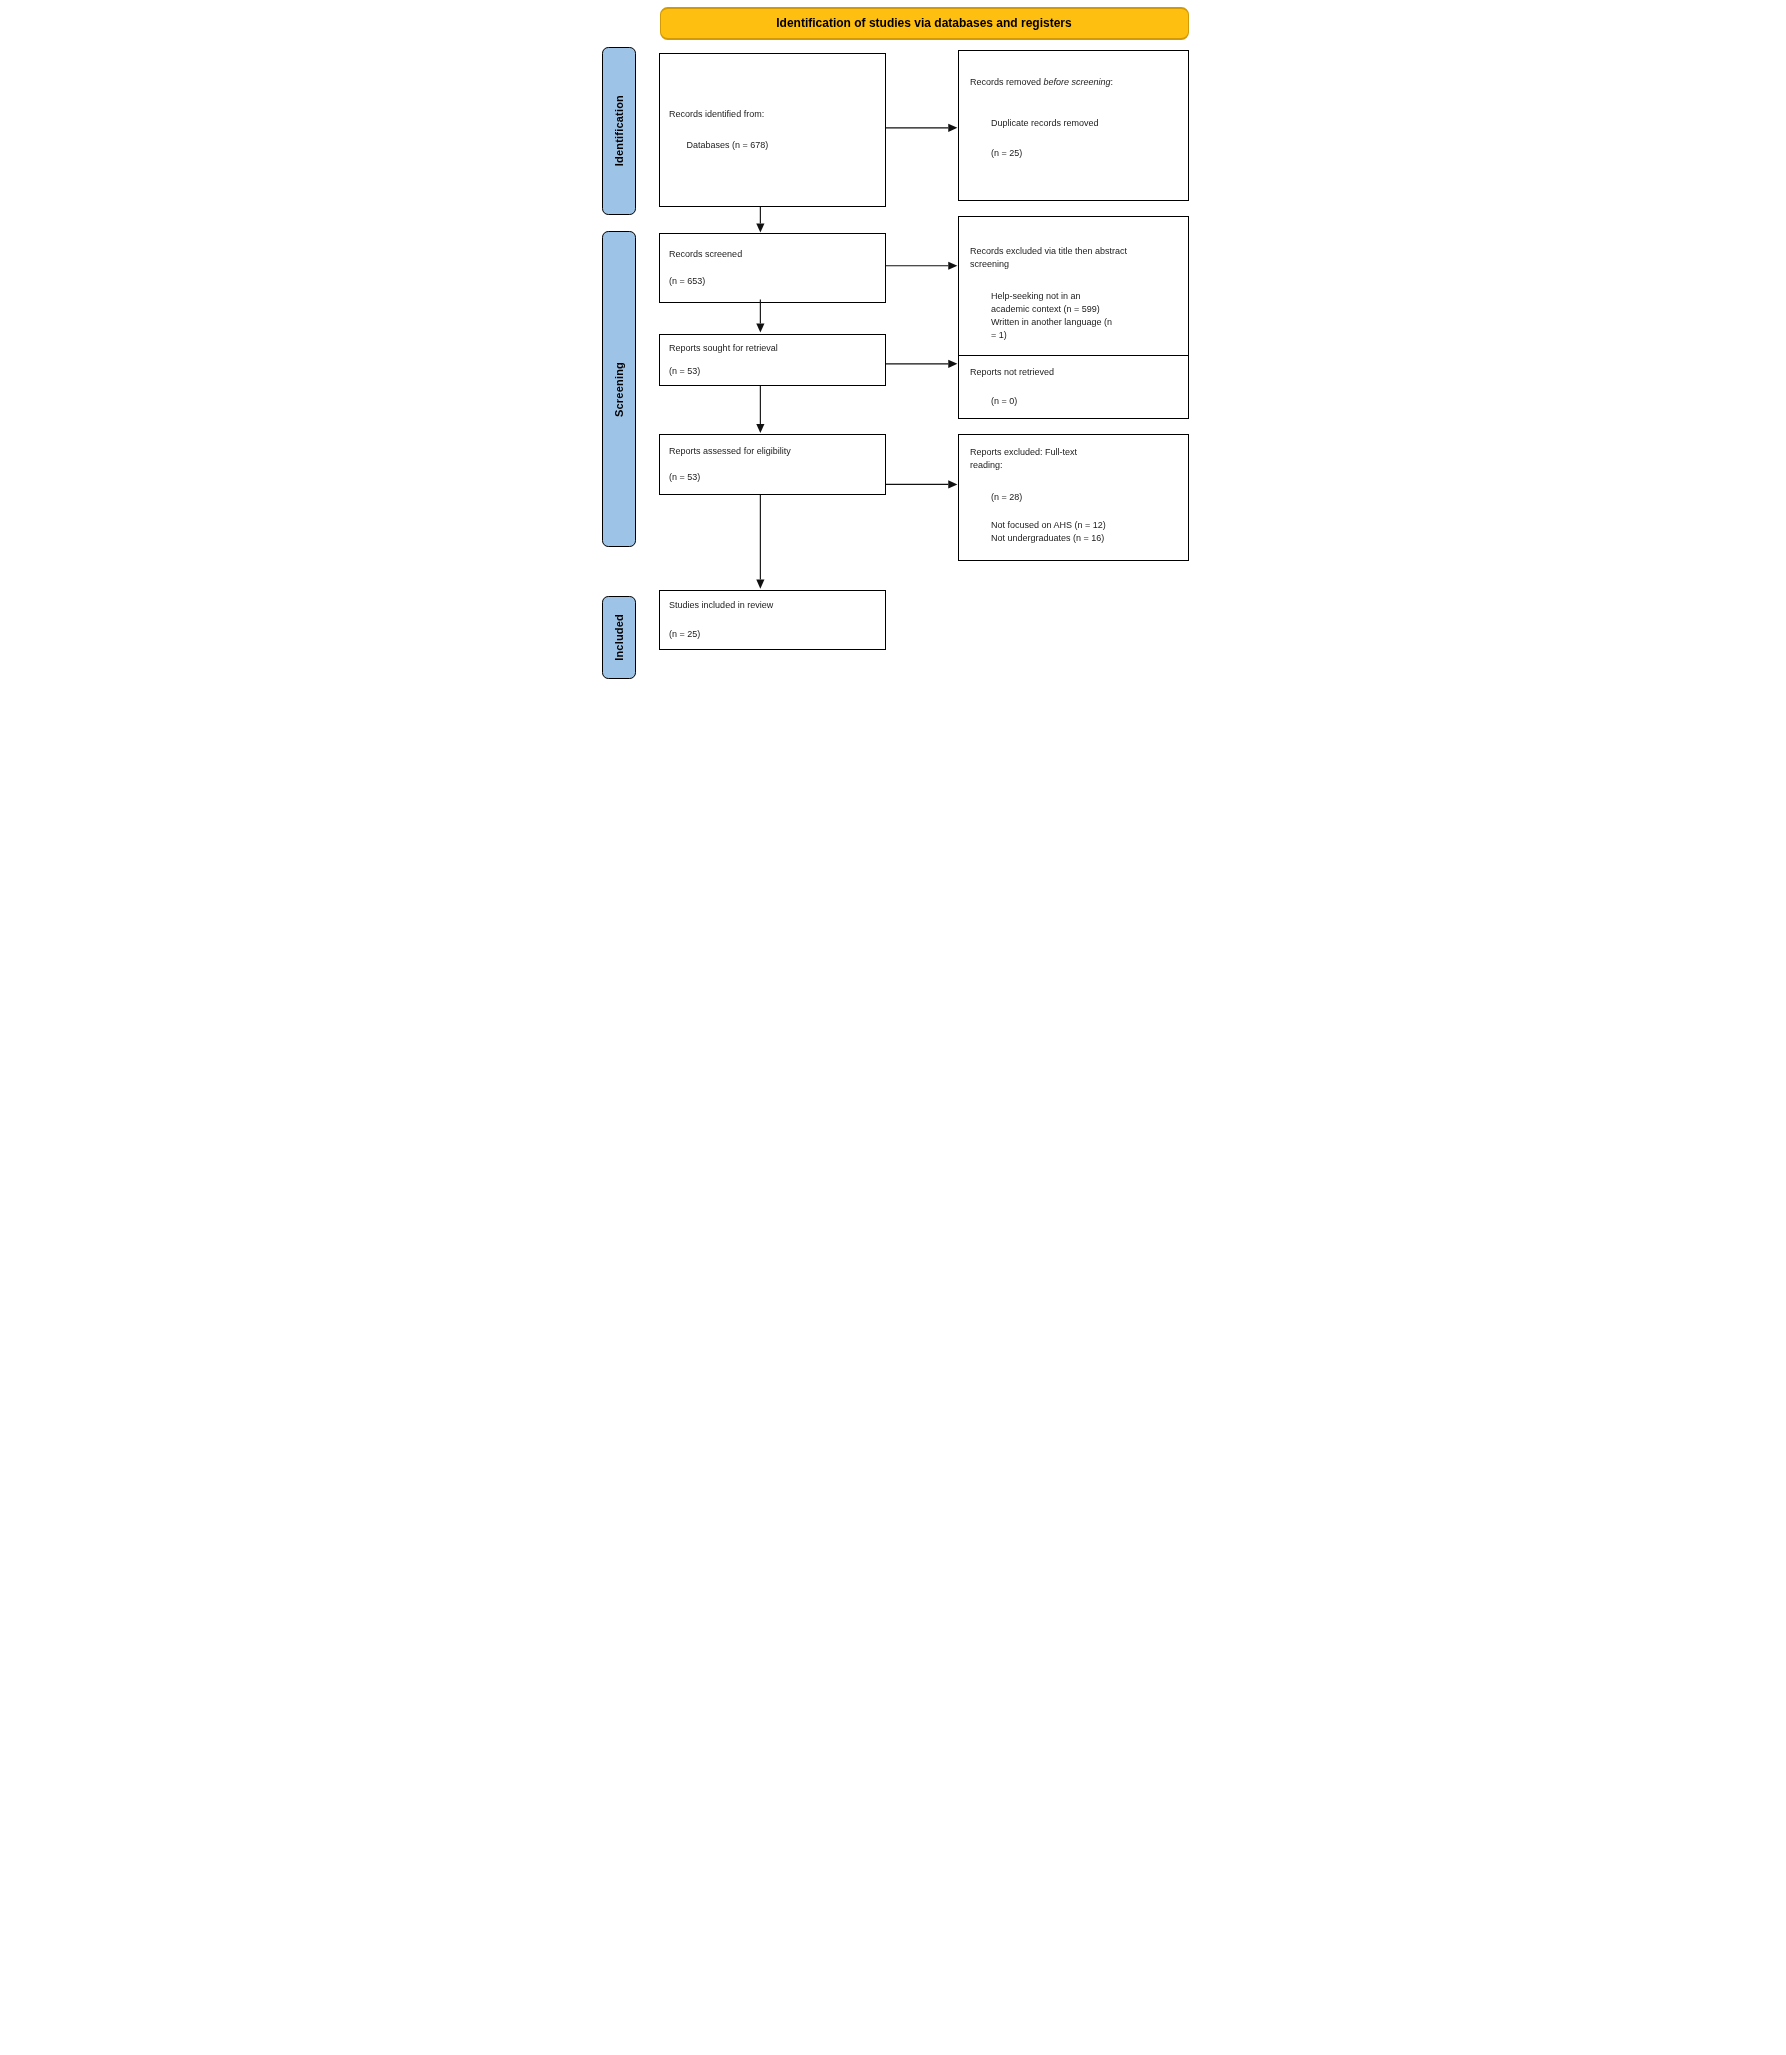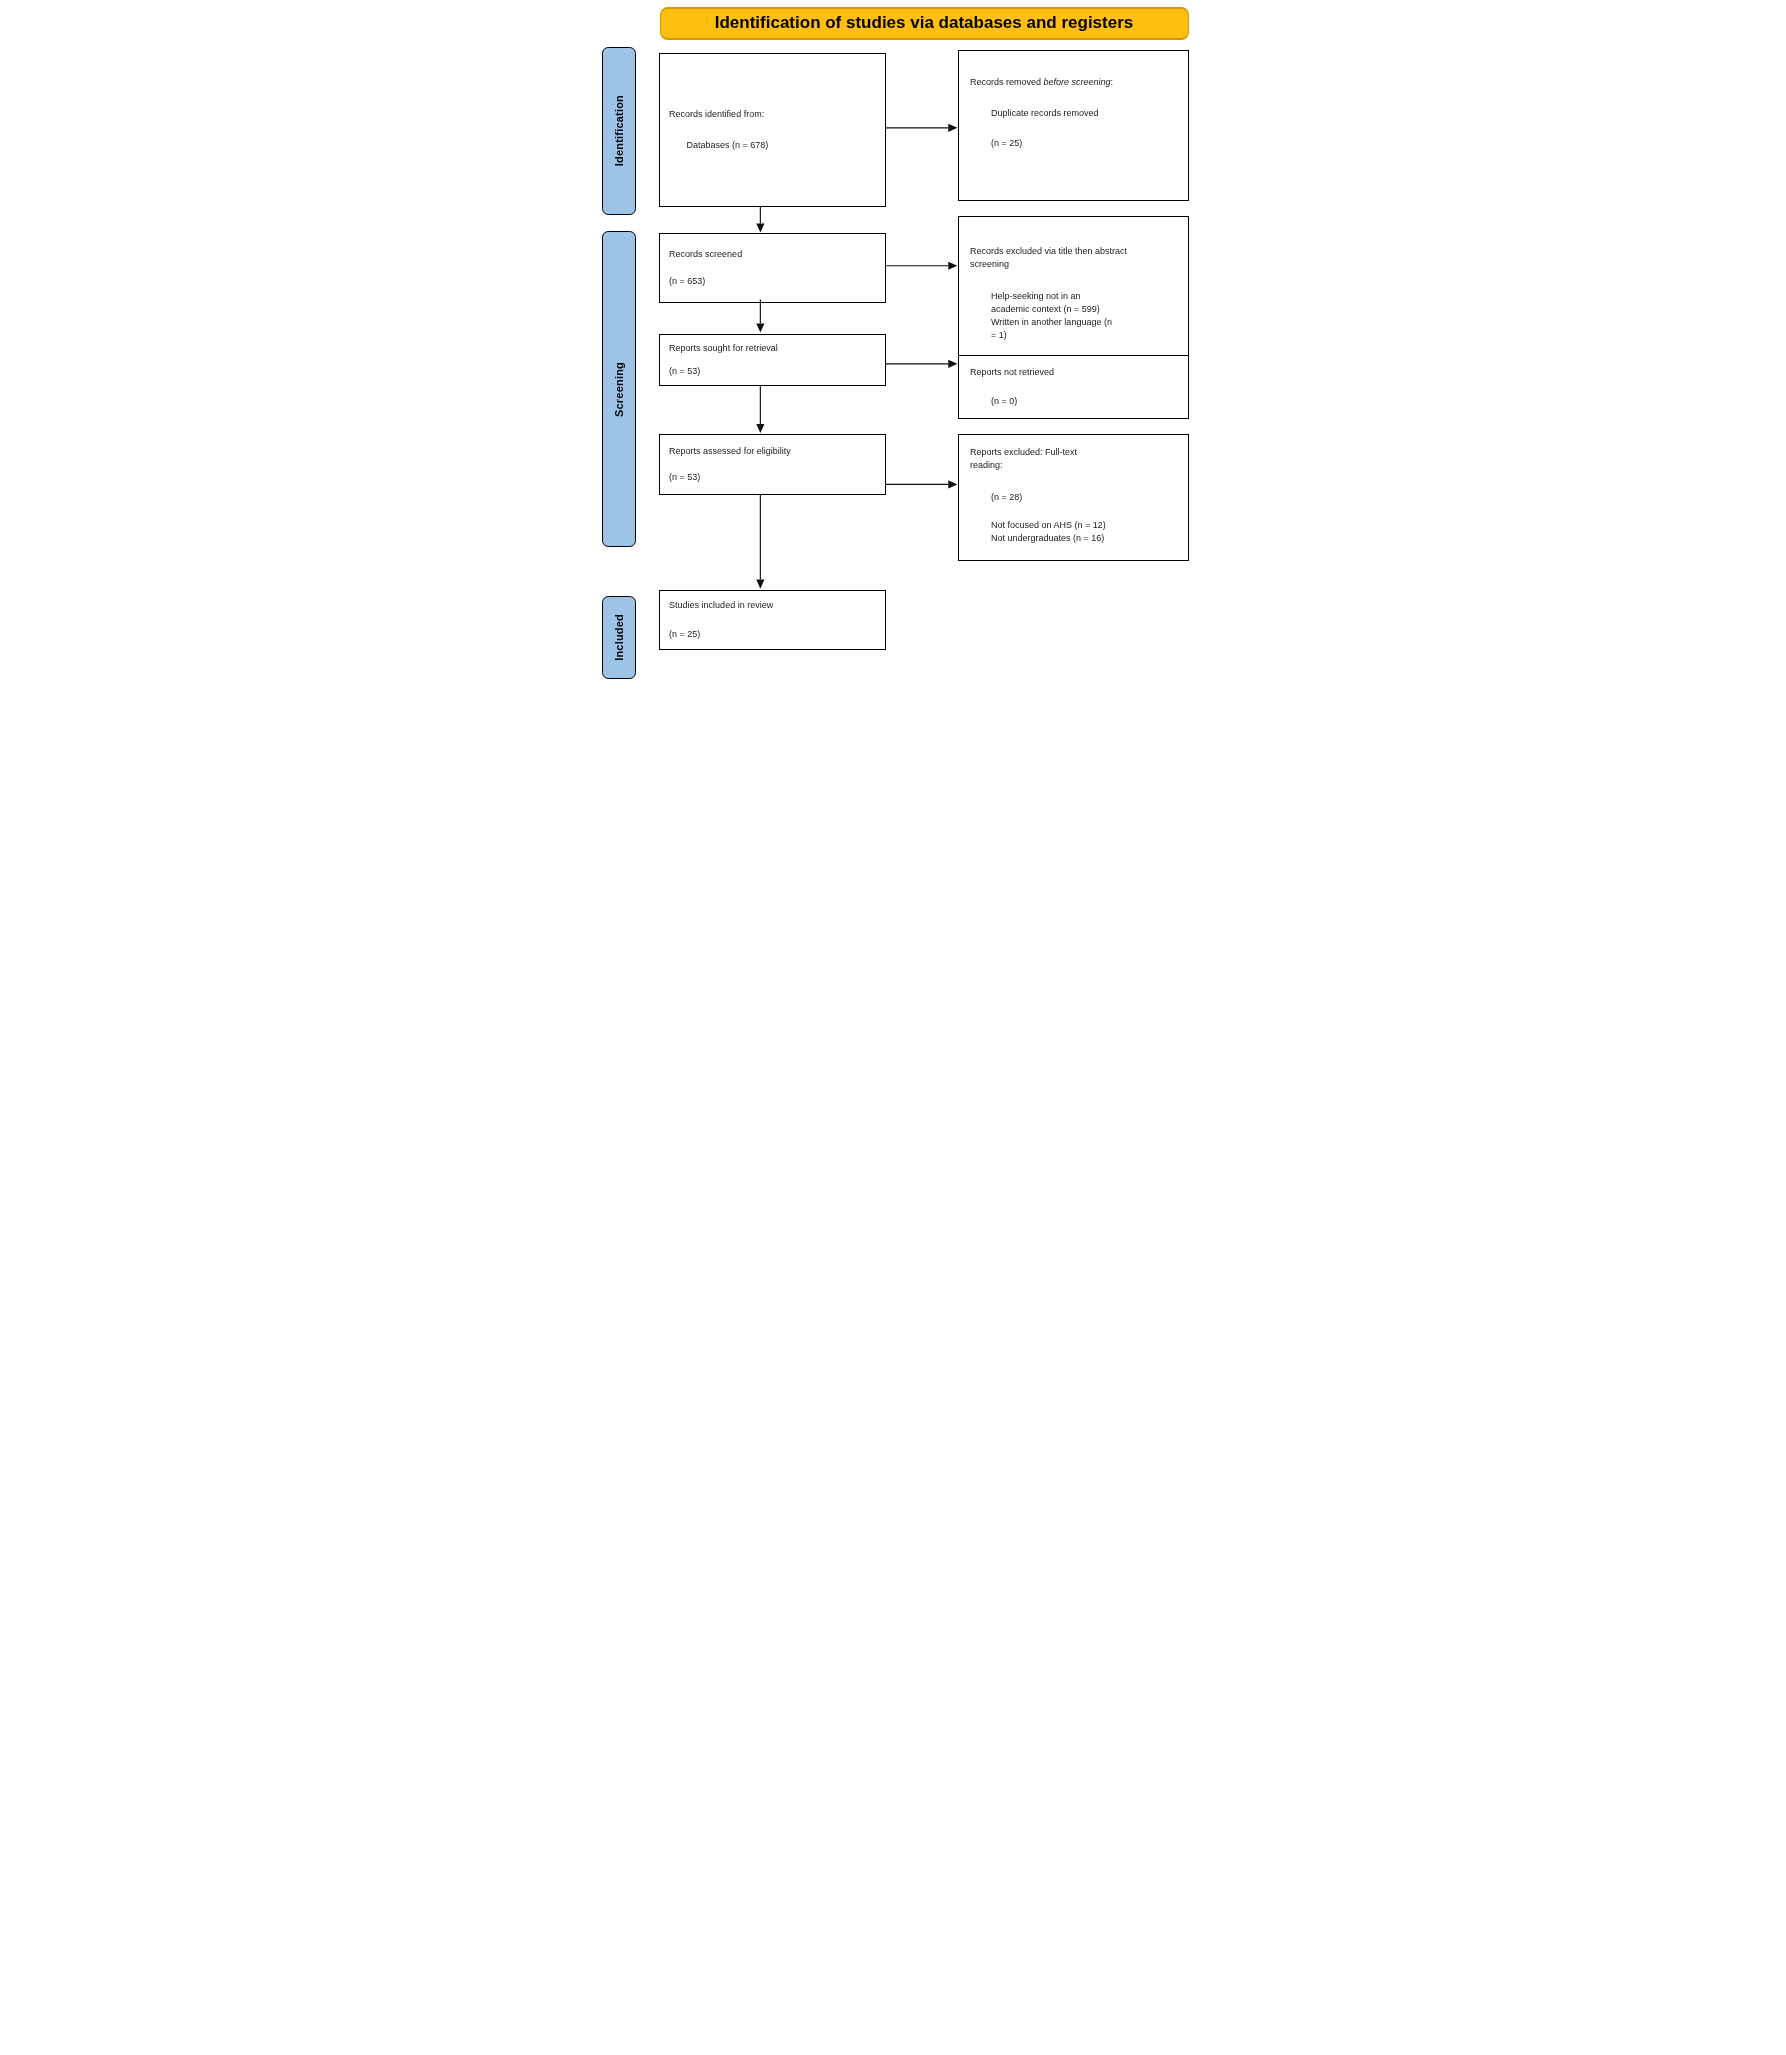--- a/index.html
+++ b/index.html
@@ -26,21 +26,21 @@
   }
   .banner {
     position: absolute;
     left: 64px; top: 6.7px; width: 529px; height: 33px;
     background: var(--banner-fill);
     border: 1.4px solid var(--banner-border);
     border-top-width: 2.4px;
     border-bottom-width: 2.4px;
     border-radius: 7.7px;
     display: flex; align-items: center; justify-content: center;
-    font-size: 17px; font-weight: bold; color: #000;
+    font-size: 12px; font-weight: bold; color: #000;
   }
   .stage-label {
     position: absolute;
     left: 6.3px; width: 34px;
     background: var(--stage-fill);
     border: 1.4px solid #000;
     border-radius: 6.3px;
     display: flex; align-items: center; justify-content: center;
     font-size: 11px; font-weight: bold; color: #000;
   }
@@ -107,21 +107,21 @@
     <div>Reports assessed for eligibility</div>
     <div>(n = 53)</div>
   </div>
 
   <div class="flow-box col-left pad center-v" style="top:590px;height:60px;gap:15.4px;">
     <div>Studies included in review</div>
     <div>(n = 25)</div>
   </div>
 
   <div class="flow-box col-right pad-r" style="top:50px;height:151px;padding-top:25px;">
-    <div style="max-width:144px;margin-bottom:18px;">
+    <div style="max-width:144px;margin-bottom:28px;">
       <span>Records removed </span><span class="em">before screening</span><span>:</span>
     </div>
     <div class="indent-r" style="margin-bottom:17.3px;">Duplicate records removed</div>
     <div class="indent-r">(n = 25)</div>
   </div>
 
   <div class="flow-box col-right pad-r" style="top:216px;height:150px;padding-top:28px;">
     <div style="max-width:164px;margin-bottom:19px;">Records excluded via title then abstract screening</div>
     <div class="indent-r" style="max-width:123px;">Help-seeking not in an academic context (n = 599)</div>
     <div class="indent-r" style="max-width:123px;">Written in another language (n = 1)</div>

